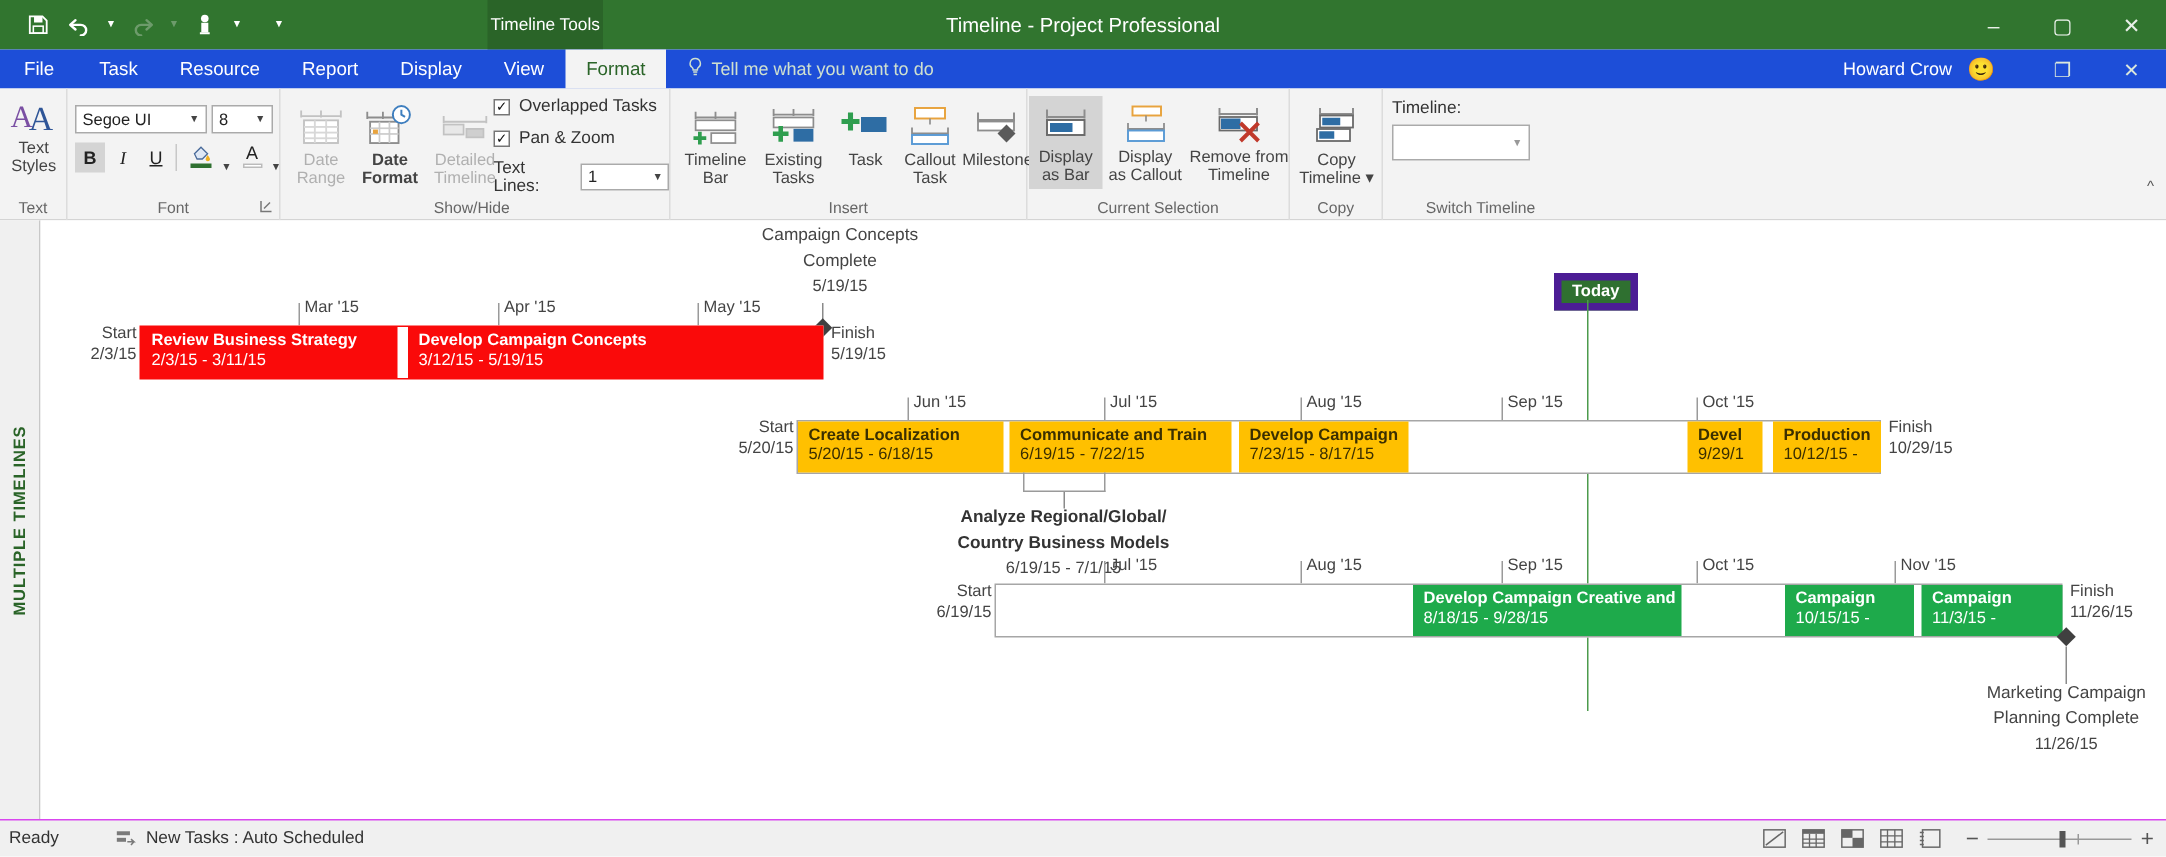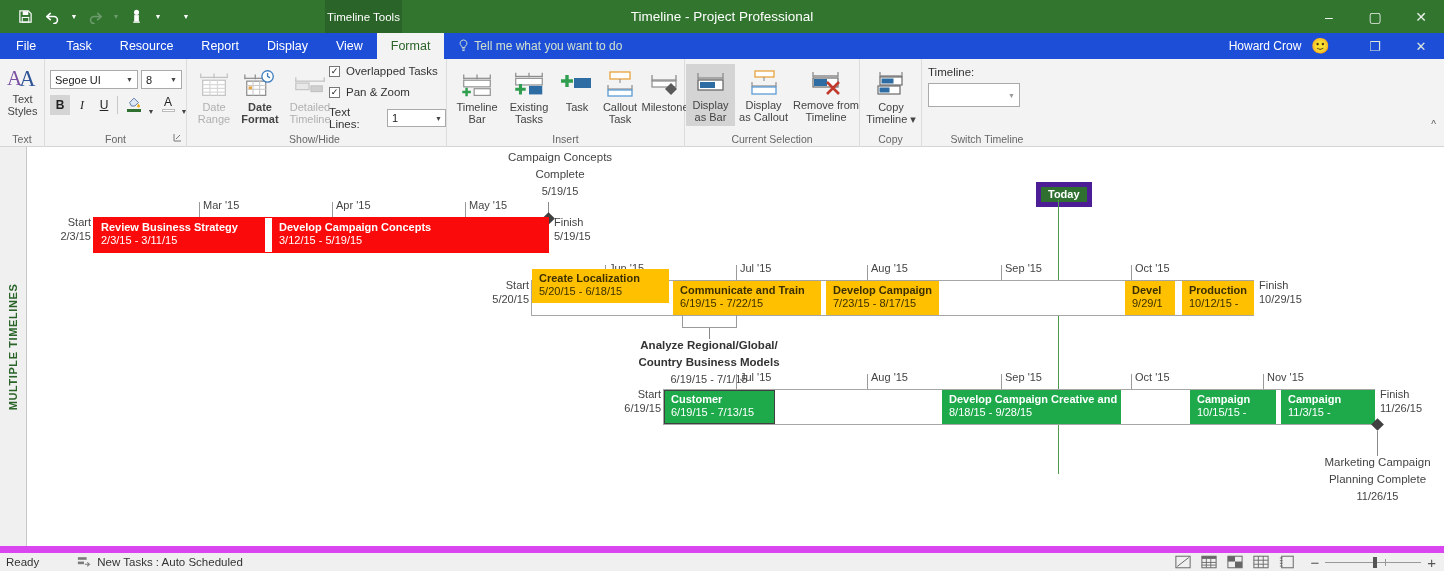--- a/index.html
+++ b/index.html
@@ -189,21 +189,21 @@
     position:absolute; text-align:center; font-size:11.5px; color:#444; line-height:17px; white-space:nowrap;
   }
   .callout-txt .b{ font-weight:bold; color:#333; }
   .bracket{
     position:absolute; border:1px solid #9a9a9a; border-top:none; height:13px;
   }
 
   
   .statusbar{
     position:absolute; left:0; top:546px; width:1444px; height:25px;
-    background:#f0f0f0; border-top:7px solid #d946ef;
+    background:#f0f0f0; border-top:1px solid #d946ef;
     display:flex; align-items:center;
   }
   .st-txt{ font-size:11.5px; color:#333; }
   .st-icons{ position:absolute; right:8px; display:flex; align-items:center; gap:0px; }
   .vbtn{ width:26px;height:20px;display:flex;align-items:center;justify-content:center;color:#555;}
   .zoomctl{ display:flex;align-items:center;gap:6px;padding-left:10px;}
   .zline{ width:96px;height:1px;background:#999;position:relative;}
   .zthumb{ position:absolute; left:48px; top:-5px; width:4px; height:11px; background:#555;}
   .ztick{ position:absolute; left:60px; top:-3px; width:1px; height:7px; background:#999;}
 </style>
@@ -601,21 +601,21 @@
       <div class="endcap r" style="left:442px; top:21px; width:60px;">
         <div>Start</div>
         <div>5/20/15</div>
       </div>
       <div class="endcap" style="left:1232px; top:21px;">
         <div>Finish</div>
         <div>10/29/15</div>
       </div>
 
       <div class="tl-track" style="left:504px; top:23px; width:723px;"></div>
-      <div class="tl-bar amber" style="left:505px; top:12px; width:137px;">
+      <div class="tl-bar amber" style="left:505px; top:24px; width:137px;">
         <div class="n">Create Localization</div>
         <div class="d">5/20/15 - 6/18/15</div>
       </div>
       <div class="tl-bar amber" style="left:646px; top:24px; width:148px;">
         <div class="n">Communicate and Train</div>
         <div class="d">6/19/15 - 7/22/15</div>
       </div>
       <div class="tl-bar amber" style="left:799px; top:24px; width:113px;">
         <div class="n">Develop Campaign</div>
         <div class="d">7/23/15 - 8/17/15</div>
@@ -654,24 +654,20 @@
       <div class="endcap r" style="left:574px; top:15px; width:60px;">
         <div>Start</div>
         <div>6/19/15</div>
       </div>
       <div class="endcap" style="left:1353px; top:15px;">
         <div>Finish</div>
         <div>11/26/15</div>
       </div>
 
       <div class="tl-track" style="left:636px; top:17px; width:712px;"></div>
-      <div class="tl-bar green sel" style="left:637px; top:18px; width:111px;">
-        <div class="n">Customer</div>
-        <div class="d">6/19/15 - 7/13/15</div>
-      </div>
       <div class="tl-bar green" style="left:915px; top:18px; width:179px;">
         <div class="n">Develop Campaign Creative and</div>
         <div class="d">8/18/15 - 9/28/15</div>
       </div>
       <div class="tl-bar green" style="left:1163px; top:18px; width:86px;">
         <div class="n">Campaign</div>
         <div class="d">10/15/15 -</div>
       </div>
       <div class="tl-bar green" style="left:1254px; top:18px; width:94px;">
         <div class="n">Campaign</div>

